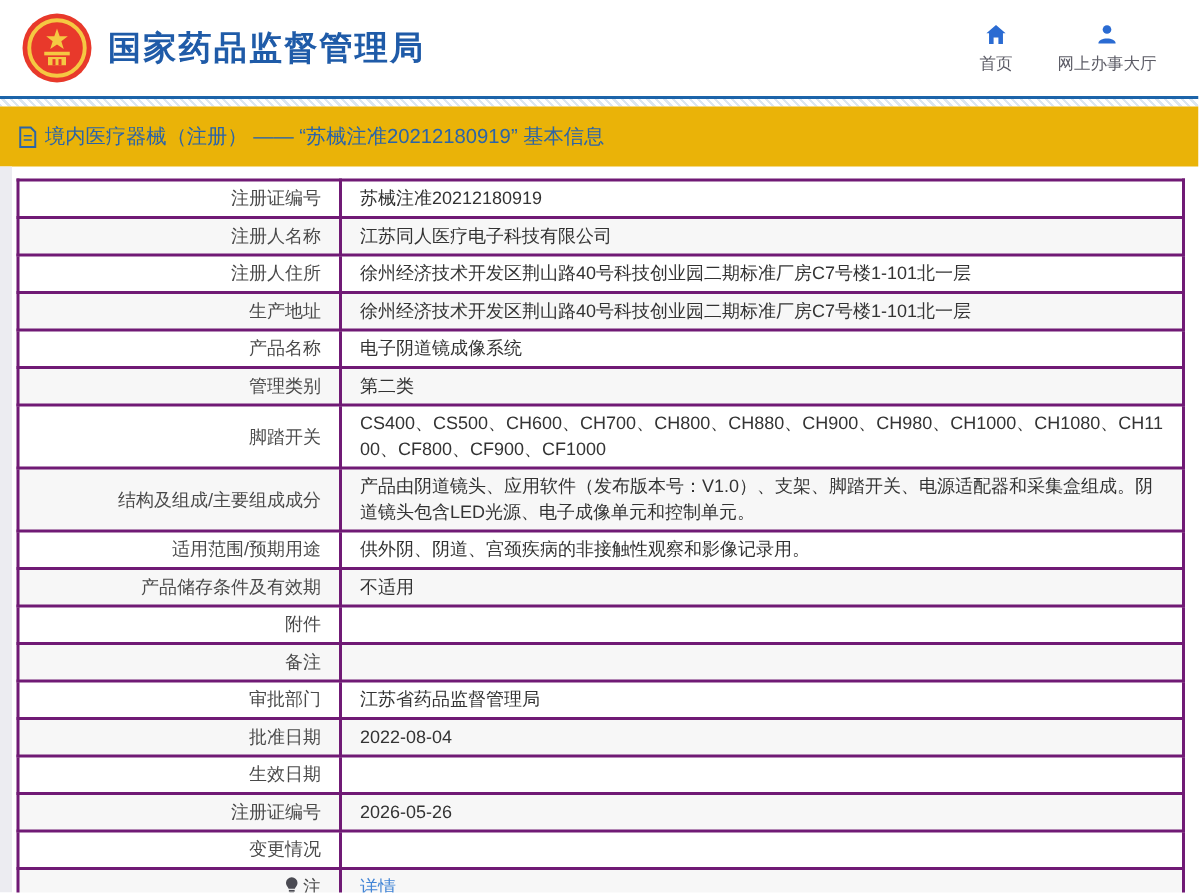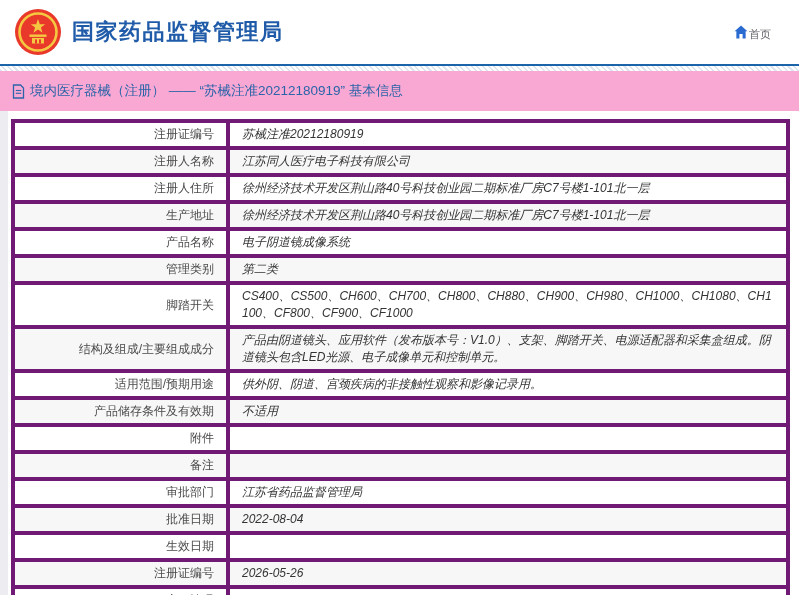--- a/index.html
+++ b/index.html
@@ -10,42 +10,42 @@
   
   .header { height:64px; display:flex; align-items:center; padding:0 14px; background:#fff;border-radius:26px; }
   .brand { display:flex; align-items:center; gap:10px; }
   .emblem { width:48px; height:48px; flex:0 0 auto; }
   .brand-text { display:flex; flex-direction:column; }
   .brand-cn { font-size:22px; font-weight:bold; color:#1f5ba8; letter-spacing:1.5px; line-height:26px; }
   .brand-en { font-size:10.5px; color:#2e66ad; margin-top:2px; }
   .section-label { display:flex; align-items:center; gap:6px; margin-left:46px;
                    font-size:17px; font-weight:500; color:#35353f; }
   .nav { margin-left:auto; display:flex; gap:30px; margin-right:14px; }
-  .nav-item { display:flex; flex-direction:row; align-items:center; cursor:pointer; }
+  .nav-item { display:flex; flex-direction:column; align-items:center; cursor:pointer; }
   .nav-item svg { width:16px; height:16px; }
   .nav-label { font-size:11px; color:#5c5c66; margin-top:4px; white-space:nowrap; }
 
   .blue-line { height:2px; background:#1c64a9; }
   .hatch { height:5px;
     background:repeating-linear-gradient(45deg,#dce6f0 0 1.5px,#ffffff 1.5px 4px); }
 
   
-  .crumb-band { height:40px; background:#f9a8d4; display:flex; align-items:center; padding:0 12px; }
+  .crumb-band { height:40px; background:#eab308; display:flex; align-items:center; padding:0 12px; }
   .crumb { display:flex; align-items:center; gap:5px; font-size:13.5px; color:#2b64a8; }
 
   
   .page-edge { position:absolute; left:0; top:111px; width:8px; height:484px; background:#ececf1; }
 
   
   table.info { width:779px; margin:8px 0 0 11px; border-collapse:collapse;
                border:1px solid #c6c6c6; table-layout:fixed; }
-  table.info td { border:4px solid #701a75; font-size:12px; padding:3px 12px;
+  table.info td { border:2px solid #701a75; font-size:12px; padding:3px 12px;
                   line-height:17px; height:17px; vertical-align:middle; }
   td.label-cell { width:215px; text-align:right; color:#4a4a4a; }
-  td.value-cell { color:#333; word-break:break-all;font-style:italic; }
+  td.value-cell { color:#333; word-break:break-all; }
   table.info tr:nth-child(even) { background:#f7f7f7; }
   td.value-cell a { color:#4285d6; text-decoration:none; cursor:pointer; }
   .note-icon { display:inline-block; width:11px; height:13px; margin-right:2px; vertical-align:-2px; }
 </style>
 </head>
 <body>
 
 <div class="page">
 
   <div class="header">
@@ -64,20 +64,27 @@
       </div>
     </div>
 
 
     <div class="nav">
       <div class="nav-item">
         <svg viewBox="0 0 20 20">
           <path d="M10 2 L18 9 H15.8 V18 H12 V12.5 H8 V18 H4.2 V9 H2 Z" fill="#2a6bd2"></path>
         </svg>
         <span class="nav-label">首页</span>
+      </div>
+      <div class="nav-item">
+        <svg viewBox="0 0 20 20">
+          <circle cx="10" cy="5.8" r="3.6" fill="#2a6bd2"></circle>
+          <path d="M2.8 17.5 c0-5.6 14.4-5.6 14.4 0 z" fill="#2a6bd2"></path>
+        </svg>
+        <span class="nav-label">网上办事大厅</span>
       </div>
     </div>
   </div>
 
   <div class="blue-line"></div>
   <div class="hatch"></div>
 
   <div class="crumb-band">
     <div class="crumb">
       <svg width="13" height="15" viewBox="0 0 13 15">

